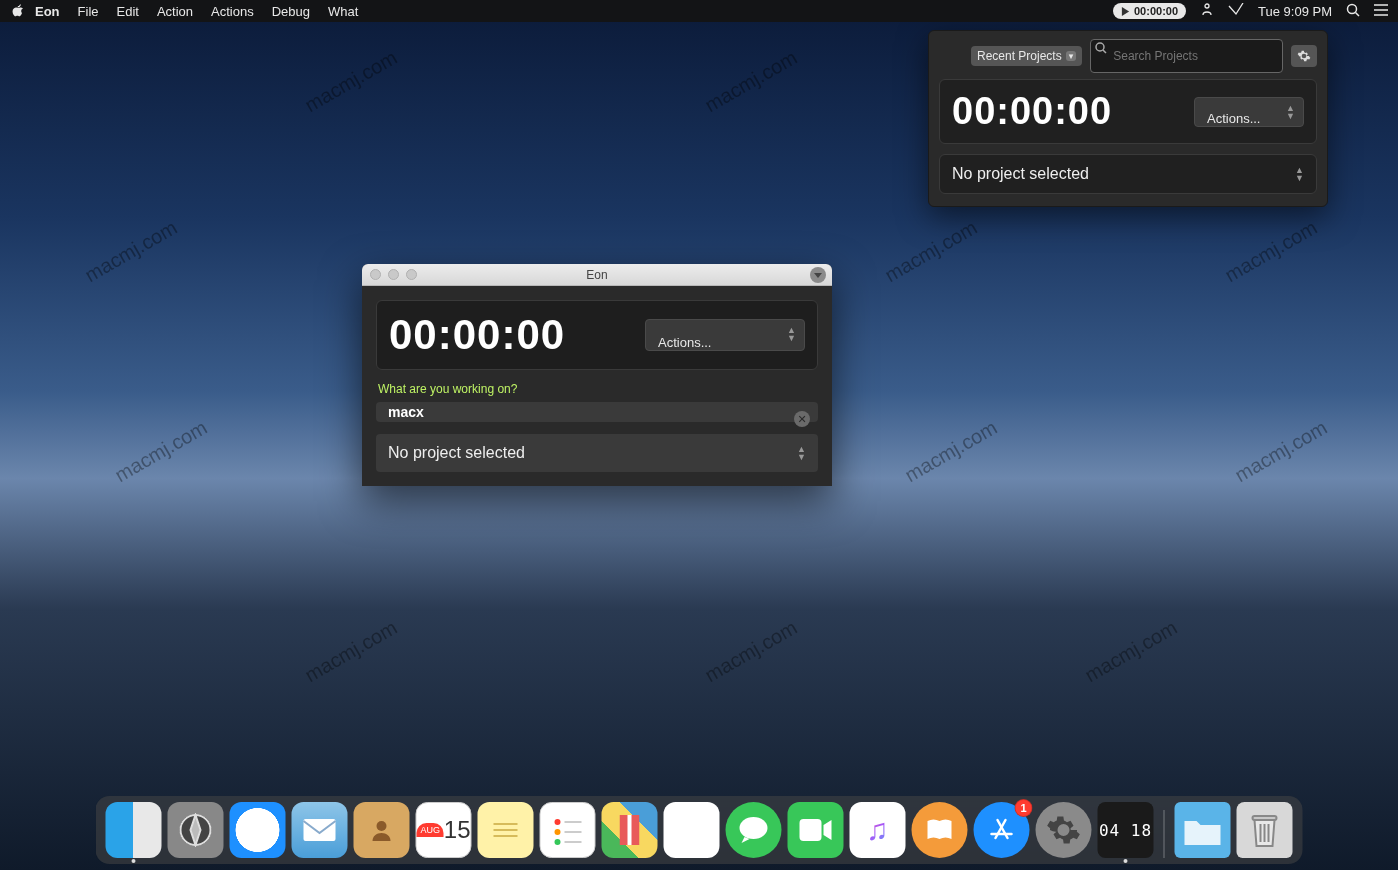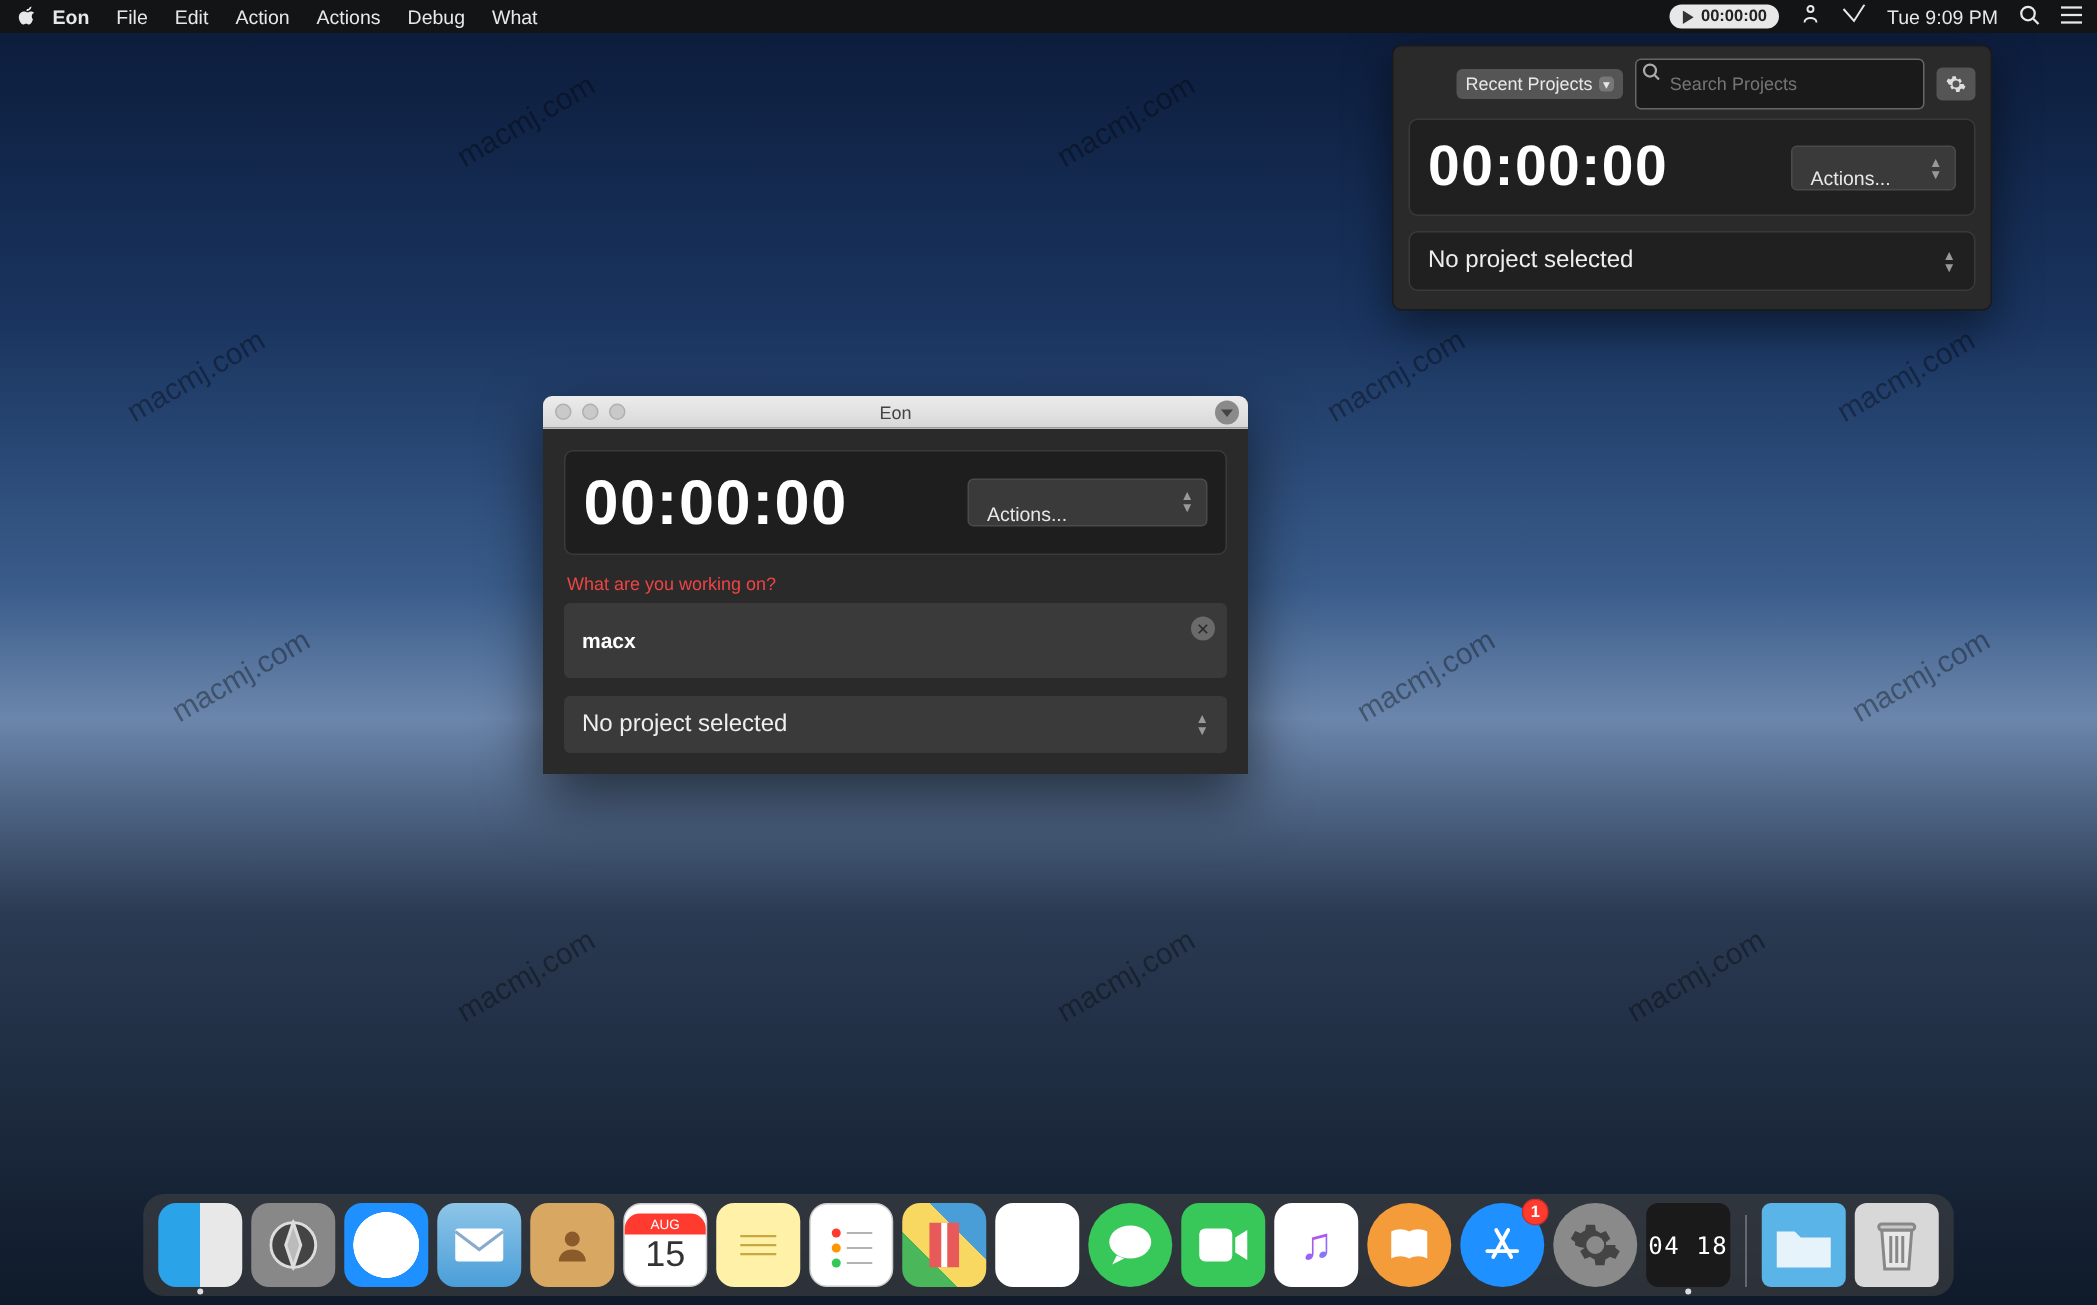--- a/index.html
+++ b/index.html
@@ -75,22 +75,22 @@
   display:flex; align-items:center; padding:0 8px; position:relative;
 }
 .traffic { display:flex; gap:7px; }
 .traffic span{ width:11px; height:11px; border-radius:50%; background:#c9c9c9; border:1px solid #b0b0b0;}
 .titlebar .title { position:absolute; left:0; right:0; text-align:center; font-size:12px; color:#444;}
 .title-collapse{ position:absolute; right:6px; top:3px; width:16px; height:16px; border-radius:50%; background:#8a8a8a; display:flex;align-items:center;justify-content:center;}
 .window-body{ padding:14px 14px 0;}
 .timer-row{ background:#1e1e1e; border:1px solid #3a3a3a; border-radius:6px; padding:10px 12px; display:flex; align-items:center; justify-content:space-between;}
 .timer-row .big-timer{font-size:42px;}
 .timer-row .actions-dd{min-width:160px; height:32px;}
-.q-label{ color:#ef4444; font-size:12px; margin:12px 2px 6px;}
-.text-field{ position:relative; background:#3a3a3a; border-radius:4px; height:50px; display:flex; align-items:center; padding:0 34px 0 12px;}
+.q-label{ color:#bef264; font-size:12px; margin:12px 2px 6px;}
+.text-field{ position:relative; background:#3a3a3a; border-radius:4px; height:20px; display:flex; align-items:center; padding:0 34px 0 12px;}
 .text-field input{ background:transparent; border:none; outline:none; color:#fff; font-size:14px; font-weight:600; width:100%;}
 .clear-x{ position:absolute; right:8px; top:9px; width:16px; height:16px; border-radius:50%; background:#6a6a6a; color:#2a2a2a; font-size:11px; display:flex; align-items:center; justify-content:center; cursor:pointer;}
 .project-dd{ margin:12px 0 14px; background:#3a3a3a; border-radius:4px; height:38px; display:flex; align-items:center; justify-content:space-between; padding:0 12px; color:#eee; font-size:16px;}
 .footer-bar{ height:30px; background:linear-gradient(#e8e8e8,#cfcfcf); border-top:1px solid #b8b8b8; display:flex; align-items:center; justify-content:space-between; padding:0 8px;}
 .log-btn{ background:linear-gradient(#fafafa,#e2e2e2); border:1px solid #b8b8b8; border-radius:4px; padding:2px 12px; font-size:12px; color:#333;}
 .plus-btn{ width:22px; height:22px; background:linear-gradient(#fafafa,#e2e2e2); border:1px solid #b8b8b8; border-radius:4px; font-size:16px; color:#555; display:flex;align-items:center;justify-content:center;}
 
 
 .dock-wrap{ position:absolute; bottom:6px; left:50%; transform:translateX(-50%); z-index:20;}
 .dock{ background:rgba(70,70,70,.55); border-radius:14px; padding:6px 10px; display:flex; gap:6px; align-items:flex-end; backdrop-filter:blur(6px);}
@@ -283,21 +283,21 @@
           <rect x="4" y="4" width="32" height="22" rx="2" fill="#fff"></rect>
           <path d="M4 6l16 12L36 6" stroke="#8ac" stroke-width="2" fill="none"></path>
         </svg>
   </div>
   <div class="dock-item di-contacts">
     <svg width="30" height="30" viewBox="0 0 30 30" fill="#8a5a2a">
           <circle cx="15" cy="11" r="5"></circle>
           <path d="M6 26c0-5 4-8 9-8s9 3 9 8"></path>
         </svg>
   </div>
-  <div class="dock-item di-cal" style="flex-direction:column">
+  <div class="dock-item di-cal" style="flex-direction:row">
     <div class="cal-top">AUG</div>
     <div class="cal-num">15</div>
   </div>
   <div class="dock-item di-notes">
     <svg width="40" height="40" viewBox="0 0 40 40">
           <line x1="8" y1="14" x2="32" y2="14" stroke="#c8a840" stroke-width="1.5"></line>
           <line x1="8" y1="20" x2="32" y2="20" stroke="#c8a840" stroke-width="1.5"></line>
           <line x1="8" y1="26" x2="32" y2="26" stroke="#c8a840" stroke-width="1.5"></line>
         </svg>
   </div>

